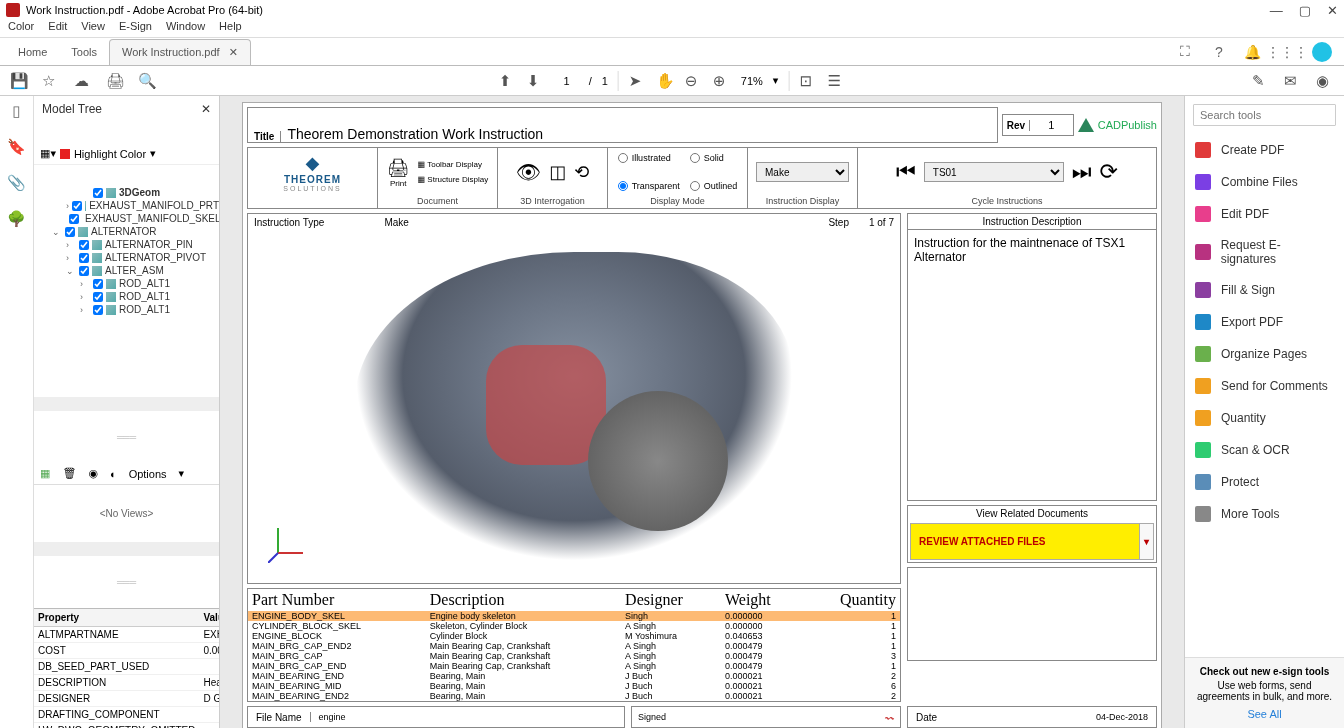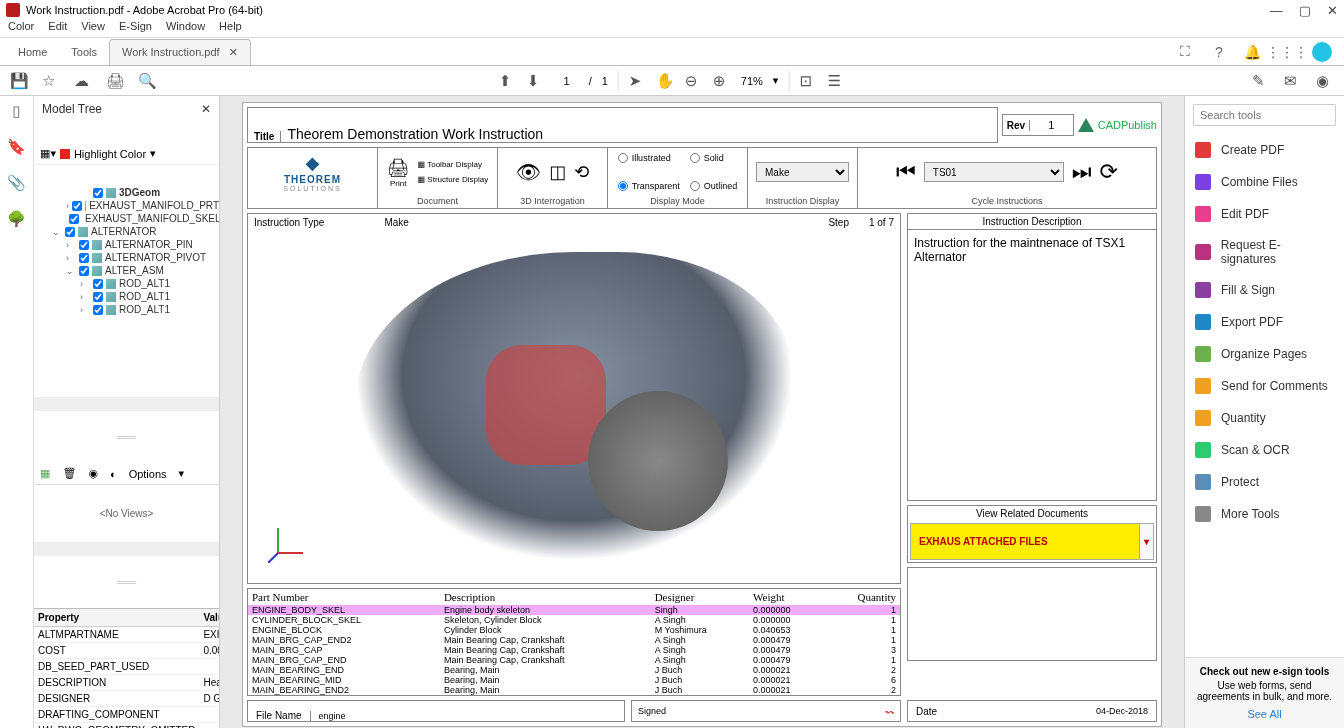--- a/index.html
+++ b/index.html
@@ -91,28 +91,28 @@
 .engine::before { content: ""; position: absolute; left: 30%; top: 30%; width: 120px; height: 120px; background: #c84545aa; border-radius: 30%; }
 .engine::after { content: ""; position: absolute; right: 15%; bottom: 10%; width: 140px; height: 140px; background: radial-gradient(circle,#888,#555); border-radius: 50%; }
 .axis { position: absolute; left: 20px; bottom: 20px; width: 40px; height: 40px; }
 
 .desc-body { padding: 6px; font-size: 12px; height: 270px; }
 .related-hdr { text-align: center; font-size: 10px; padding: 2px; }
 .yellow-box { background: #ffee00; padding: 12px 8px; font-size: 10px; font-weight: bold; color: #b00; border: 1px solid #aaa; margin: 2px; position: relative; }
 .yellow-box .dd { position: absolute; right: 0; top: 0; bottom: 0; width: 14px; background: #f8f8f8; border-left: 1px solid #aaa; display: flex; align-items: center; justify-content: center; }
 
 .part-info table { width: 100%; font-size: 9px; border-collapse: collapse; font-family: "Courier New", monospace; }
-.part-info th { text-align: left; padding: 2px 4px; font-family: "Segoe UI"; font-size: 11px; font-weight: normal; }
+.part-info th { text-align: left; padding: 2px 4px; font-family: "Segoe UI"; font-size: 16px; font-weight: normal; }
 .part-info td { padding: 0 4px; }
-.part-info tr.sel td { background: #f0abfc; }
+.part-info tr.sel td { background: #fdba74; }
 
 .notes-body { height: 92px; }
 
 .bottom-row { display: flex; gap: 6px; margin-top: 4px; }
-.file-box { border: 1px solid #888; display: flex; align-items: flex-end; height: 22px; flex: 1; font-size: 10px; }
+.file-box { border: 1px solid #888; display: flex; align-items: center; height: 22px; flex: 1; font-size: 10px; }
 .file-box .lbl { padding: 0 8px; }
 .file-box .val { border-left: 1px solid #888; padding: 0 8px; flex: 1; font-size: 9px; }
 .signed-box { border: 1px solid #888; width: 270px; display: flex; align-items: center; height: 22px; font-size: 9px; padding: 0 6px; }
 .date-box { border: 1px solid #888; width: 250px; display: flex; align-items: center; height: 22px; font-size: 10px; }
 
 
 .tools-panel { width: 160px; border-left: 1px solid #ccc; display: flex; flex-direction: column; background: #fff; }
 .search-tools { margin: 8px; border: 1px solid #ccc; border-radius: 1px; padding: 4px 6px; font-size: 11px; color: #888; }
 .tool-item { display: flex; align-items: center; gap: 10px; padding: 8px 10px; font-size: 12px; color: #333; }
 .tool-icon { width: 16px; height: 16px; }
@@ -521,21 +521,21 @@
           </div>
         </div>
         <div class="right-col">
           <div class="box">
             <div class="box-hdr">Instruction Description</div>
             <div class="desc-body">Instruction for the maintnenace of TSX1 Alternator</div>
           </div>
           <div class="box">
             <div class="related-hdr">View Related Documents</div>
             <div class="yellow-box">
-              <span>EXHAUS ATTACHED FILES</span>
+              <span>REVIEW ATTACHED FILES</span>
               <span class="dd">▾</span>
             </div>
           </div>
           <div class="box">
             <div class="notes-body"></div>
           </div>
         </div>
       </div>
 
       <div class="bottom-row">

